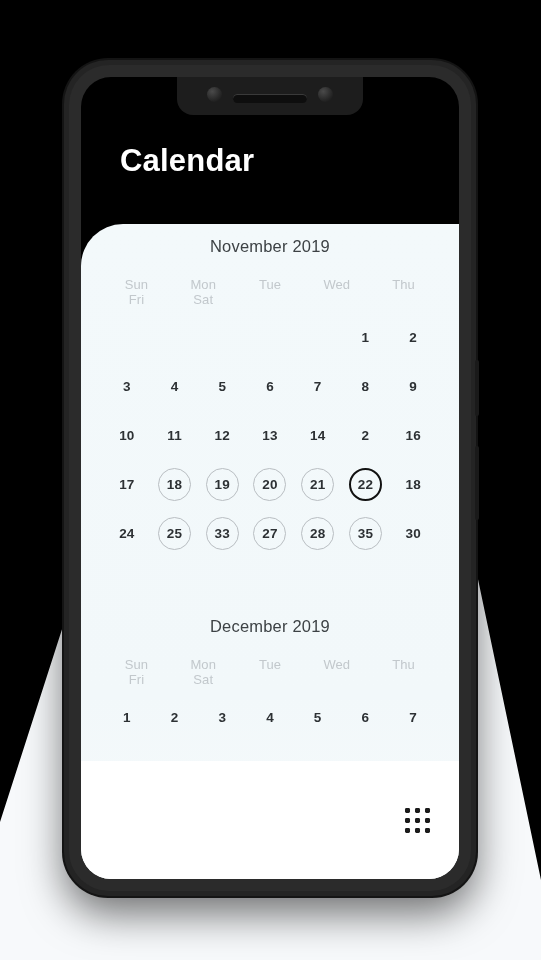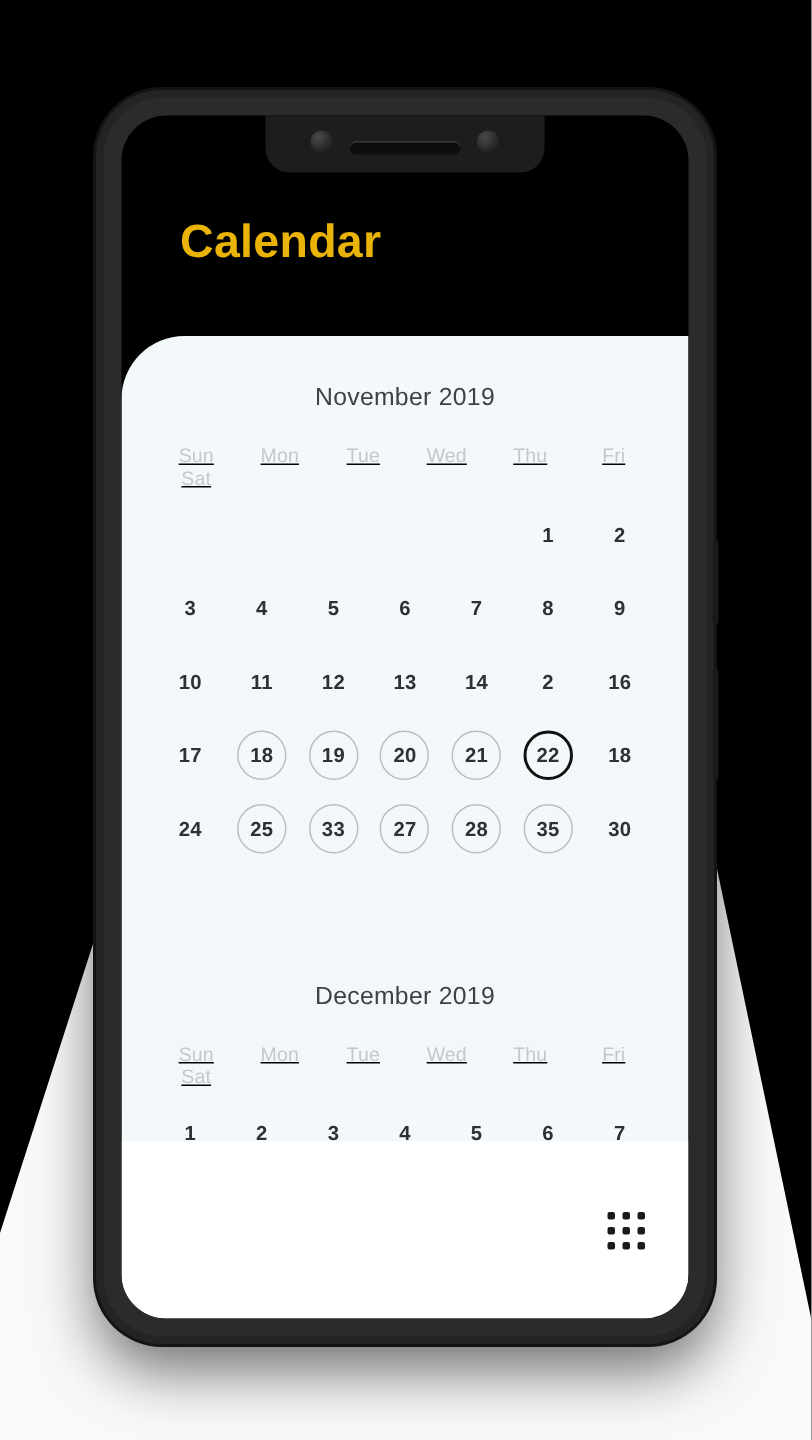--- a/index.html
+++ b/index.html
@@ -69,44 +69,43 @@
   #phone-speaker{
     position:absolute; left:50%; bottom:22px; transform:translateX(-50%);
     width:174px; height:6px; border-radius:3px;
     background:#111;
     box-shadow:inset 0 1px 0 #3b3b3b;
   }
 
   
   #app-title {
     position:absolute; left:39px; top:66px;
-    color:#eab308;
+    color:#ffffff;
     font-size:31px; font-weight:bold;
     letter-spacing:.2px;
   }
 
   #card {
     position:absolute; left:0; top:147px; right:0; bottom:0;
     background:linear-gradient(180deg,#f3f9fb 0%,#f2f8fa 72%,#f6fafb 100%);
     border-top-left-radius:42px;
     overflow:hidden;
   }
 
   .month-block { padding:0 22px; }
   .month-title {
     text-align:center;
     font-size:16.5px;
     color:#3d4245;
-    padding-top:32px;
+    padding-top:13px;
     letter-spacing:.2px;
   }
   .dow-row {
-    display:grid; grid-template-columns:repeat(6,1fr);
+    display:grid; grid-template-columns:repeat(5,1fr);
     margin-top:21px;
-    text-decoration:underline;
   }
   .dow {
     text-align:center;
     font-size:13px;
     color:#c2c8cc;
     letter-spacing:.1px;
   }
   .dates-grid {
     display:grid; grid-template-columns:repeat(7,1fr);
     row-gap:16px;

